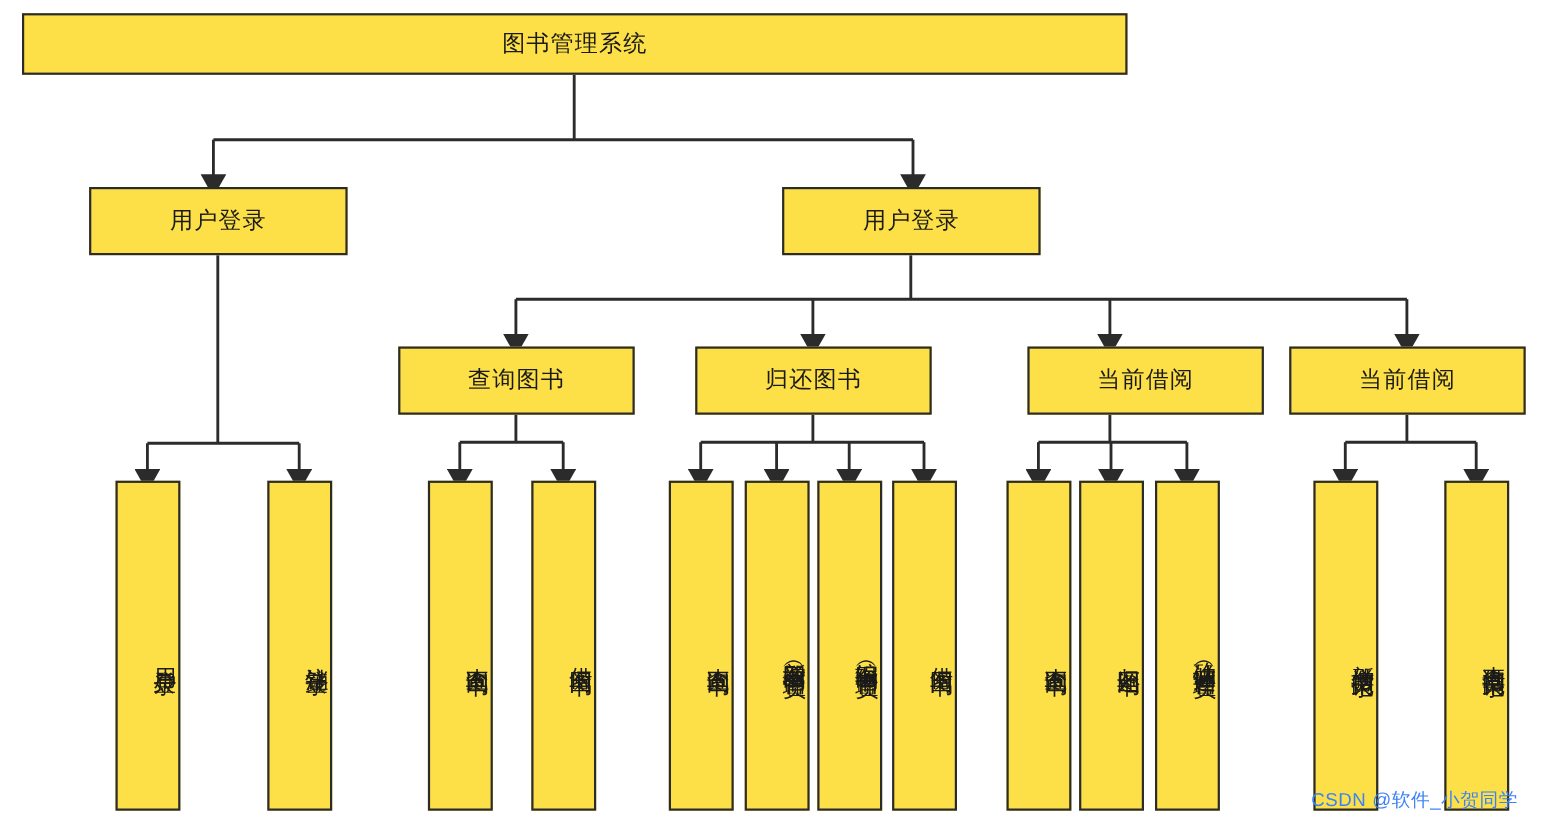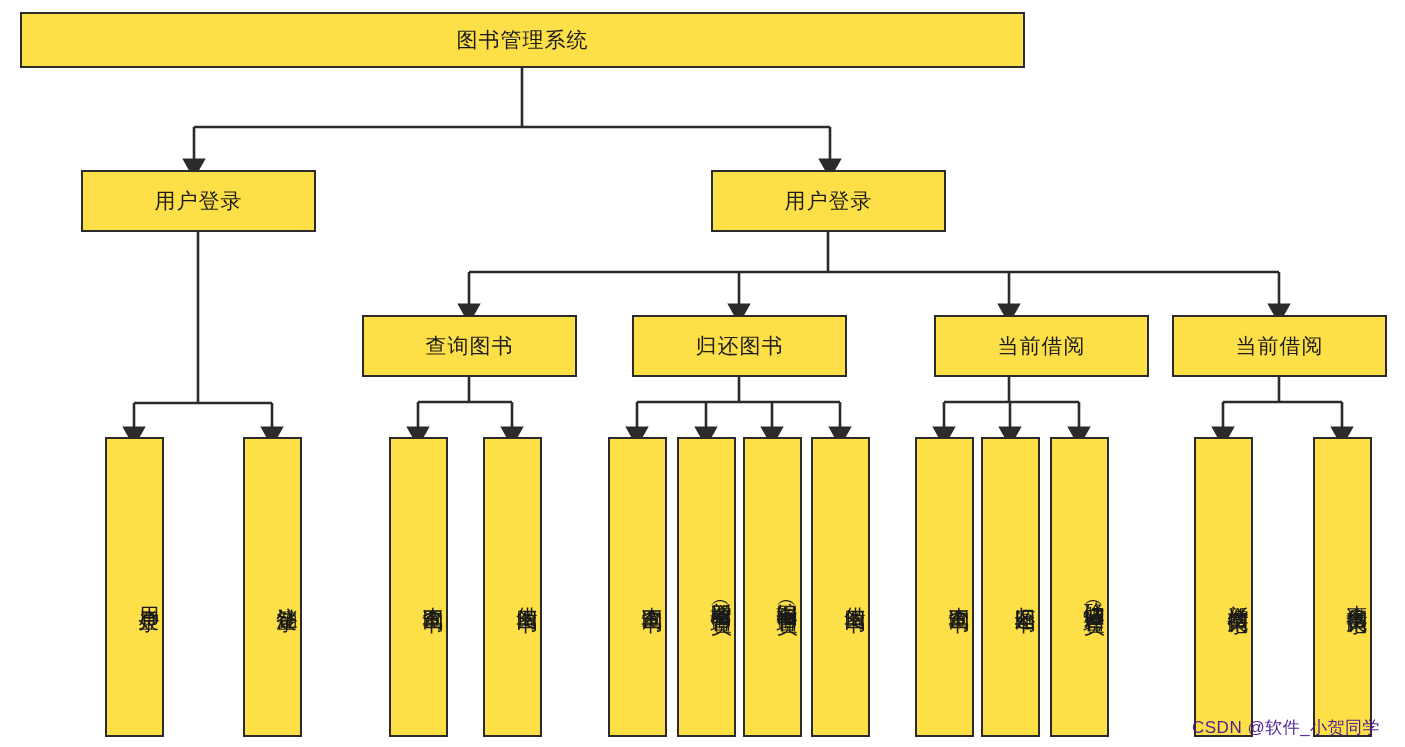--- a/index.html
+++ b/index.html
@@ -46,21 +46,21 @@
     text-orientation: upright;
     font-size: 21px;
     line-height: 1.25;
     letter-spacing: 2px;
     padding-top: 14px;
     align-items: flex-start;
     justify-content: center;
   }
   .watermark {
     position: absolute;
-    color: #4c1d95;
+    color: #3b82f6;
     font-size: 17px;
     letter-spacing: 0.5px;
     z-index: 3;
     white-space: nowrap;
     user-select: none;
   }
 </style>
 </head>
 <body>
 

